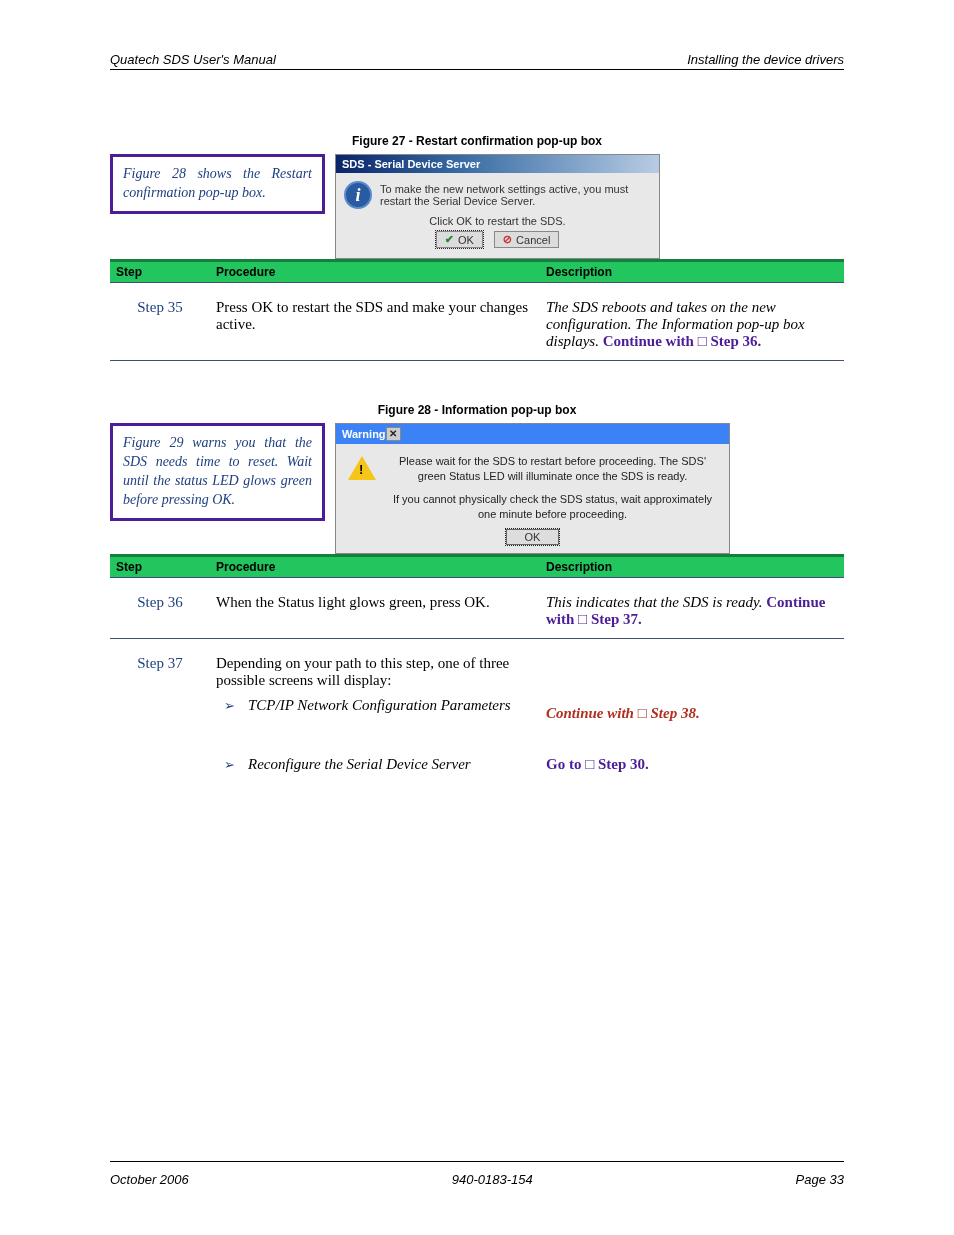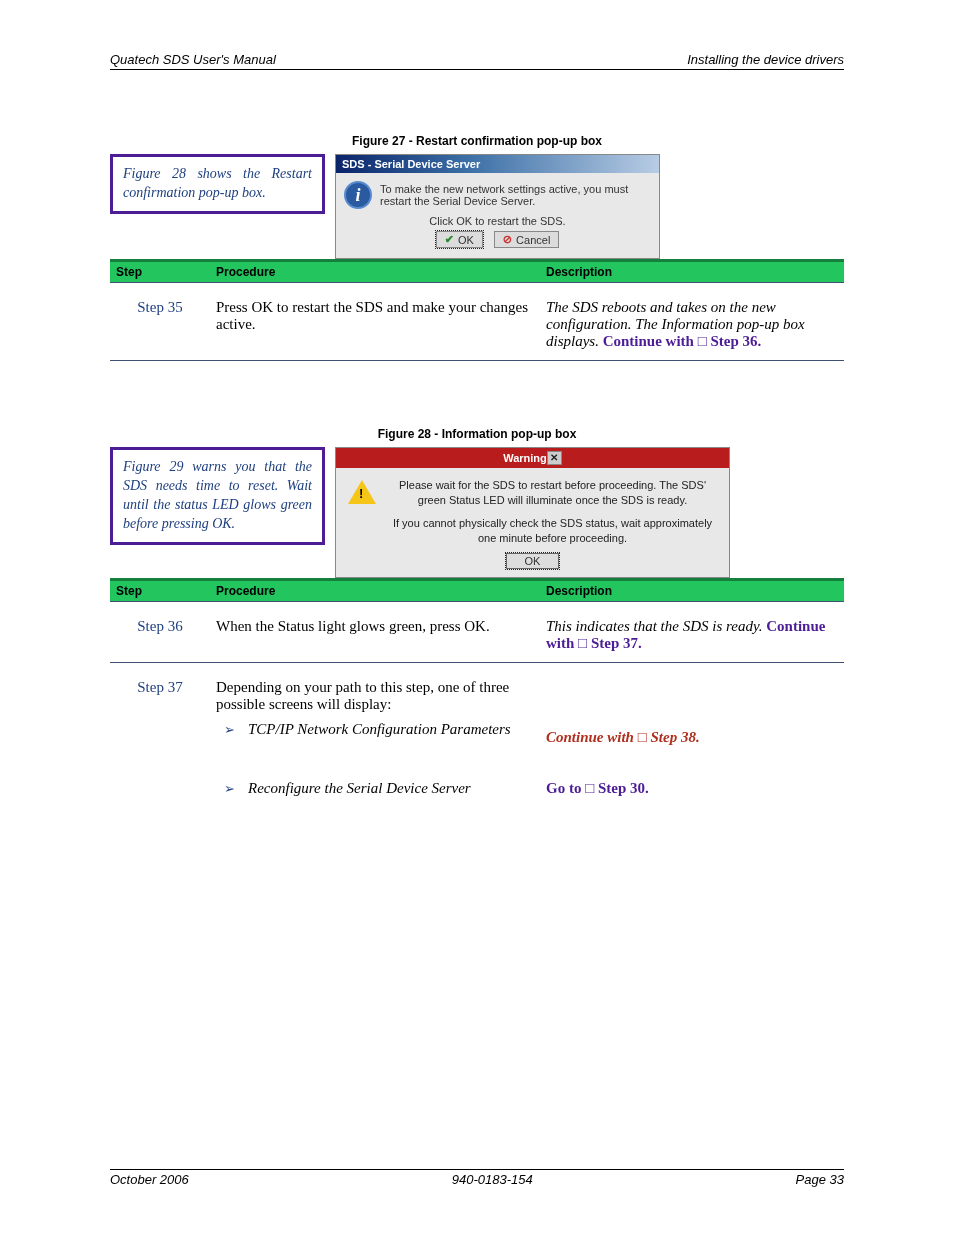--- a/index.html
+++ b/index.html
@@ -75,23 +75,23 @@
     display: inline-flex; align-items: center; gap: 4px;
     border: 1px solid #888; background: #dcdcdc;
     padding: 1px 8px; font-size: 11px; margin: 4px 4px 0 4px;
   }
   .dlg-btn.focus { outline: 1px dotted #222; }
   .btn-check { color: #2a8a2a; font-weight: bold; }
   .btn-cancel-ic { color: #c33; font-weight: bold; }
 
   .dlg2 { width: 395px; margin-left: 0; }
   .dlg2 .titlebar {
-    background: #b91c1c; color: #fff; font-weight: bold;
+    background: #3b82f6; color: #fff; font-weight: bold;
     padding: 3px 6px; font-size: 11px;
-    display: flex; justify-content: center; align-items: center;
+    display: flex; justify-content: flex-start; align-items: center;
   }
   .closex {
     background: #ccc; color: #222; border: 1px solid #888;
     width: 15px; height: 14px; font-size: 10px; line-height: 12px;
     text-align: center; font-weight: bold;
   }
   .dlg2 .body { padding: 10px 12px 10px 12px; }
   .dlg2 .msgrow { display: flex; gap: 12px; }
   .warn-icon {
     width: 0; height: 0;
@@ -139,27 +139,27 @@
   .step-name { color: #204080; font-family: "Times New Roman", serif; text-align: center; display: block; }
   .desc-it { font-style: italic; }
   .link { color: #4c1d95; font-weight: bold; }
   .linkred { color: #b03020; font-weight: bold; font-style: italic; }
   ul.opts { list-style: none; padding-left: 18px; margin-top: 4px; }
   ul.opts li { position: relative; padding-left: 14px; margin: 8px 0; font-style: italic; }
   ul.opts li::before {
     content: "➢"; position: absolute; left: -10px; top: 1px;
     color: #204080; font-style: normal; font-size: 13px;
   }
-  .block2 { margin-top: 66px; }
+  .block2 { margin-top: 42px; }
   .footer {
     position: absolute; left: 110px; right: 110px; bottom: 48px;
     border-top: 1px solid #000;
     display: flex; justify-content: space-between;
     font-family: Arial, Helvetica, sans-serif; font-style: italic;
-    font-size: 13px; padding-top: 2px;
+    font-size: 13px; padding-top: 10px;
   }
 </style>
 </head>
 <body>
 
 <div class="page">
   <div class="topbar">
     <span>Quatech SDS User's Manual</span>
     <span>Installing the device drivers</span>
   </div>

